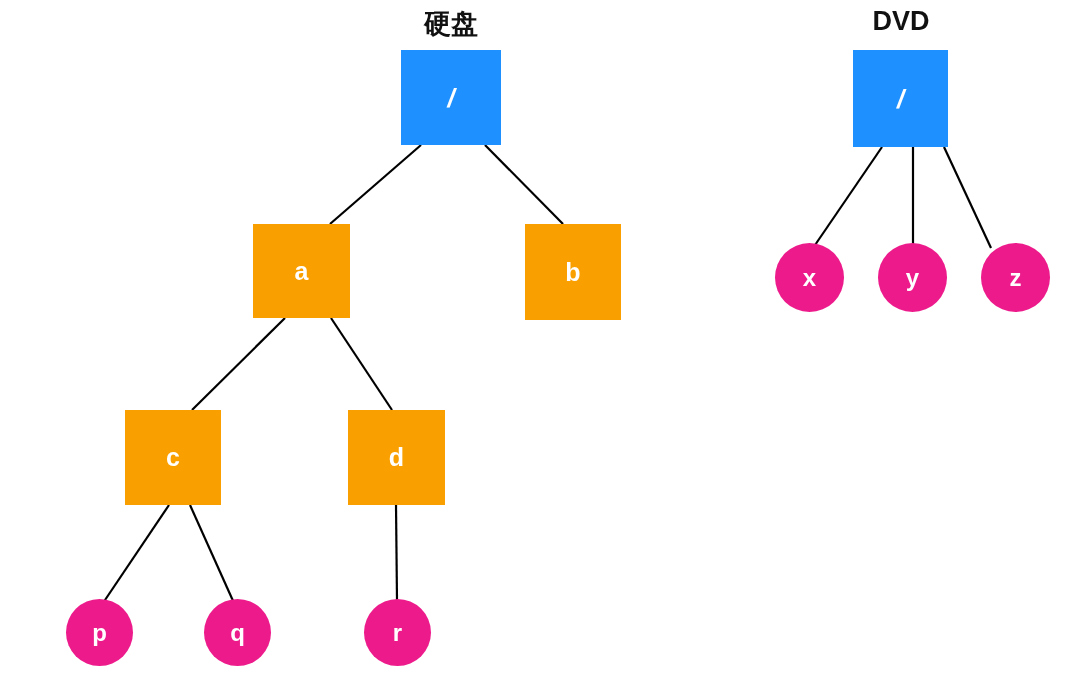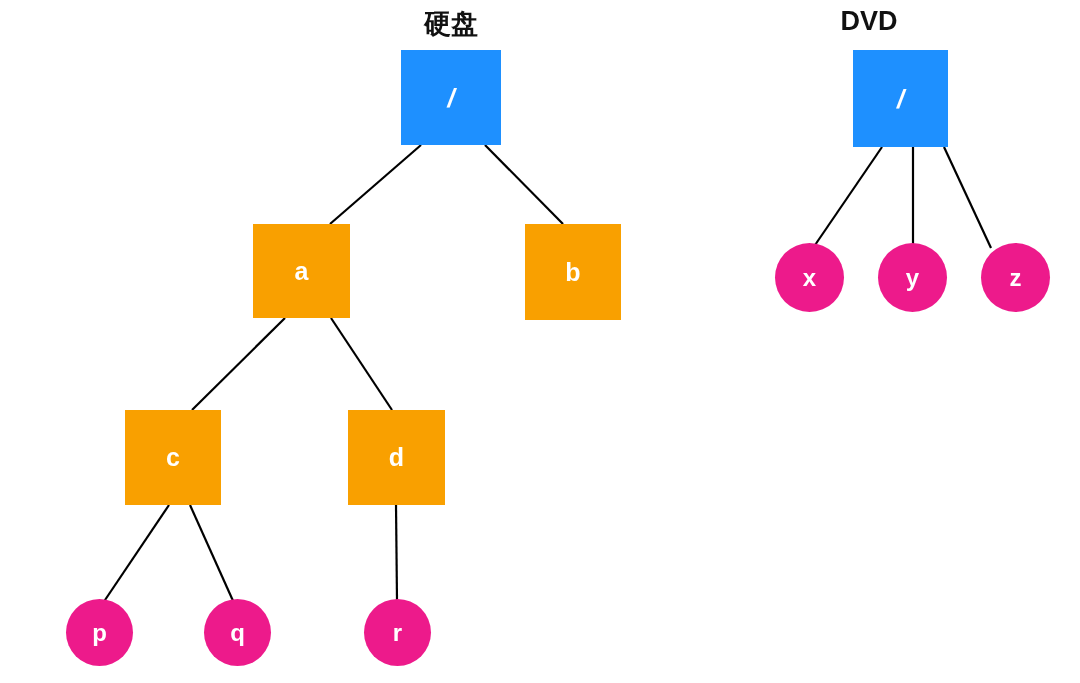--- a/index.html
+++ b/index.html
@@ -86,21 +86,21 @@
         <line x1="190" y1="505" x2="234" y2="603" stroke="#000000" stroke-width="2.2" stroke-linecap="butt"></line>
         <line x1="396" y1="505" x2="397" y2="601" stroke="#000000" stroke-width="2.2" stroke-linecap="butt"></line>
         <line x1="882" y1="147" x2="813" y2="248" stroke="#000000" stroke-width="2.2" stroke-linecap="butt"></line>
         <line x1="913" y1="147" x2="913" y2="244" stroke="#000000" stroke-width="2.2" stroke-linecap="butt"></line>
         <line x1="944" y1="147" x2="991" y2="248" stroke="#000000" stroke-width="2.2" stroke-linecap="butt"></line>
       </g>
   </svg>
 
   <div class="tree-title" style="left:451px; top:6px;">硬盘</div>
 
-  <div class="tree-title" style="left:869px; top:6px;">DVD</div>
+  <div class="tree-title" style="left:901px; top:6px;">DVD</div>
 
   <div class="node node-rect node-root" style="left:401px; top:50px; width:100px; height:95px;">
     <span class="node-label root-slash">/</span>
   </div>
 
   <div class="node node-rect node-dir" style="left:253px; top:224px; width:97px; height:94px;">
     <span class="node-label">a</span>
   </div>
 
   <div class="node node-rect node-dir" style="left:525px; top:224px; width:96px; height:96px;">

